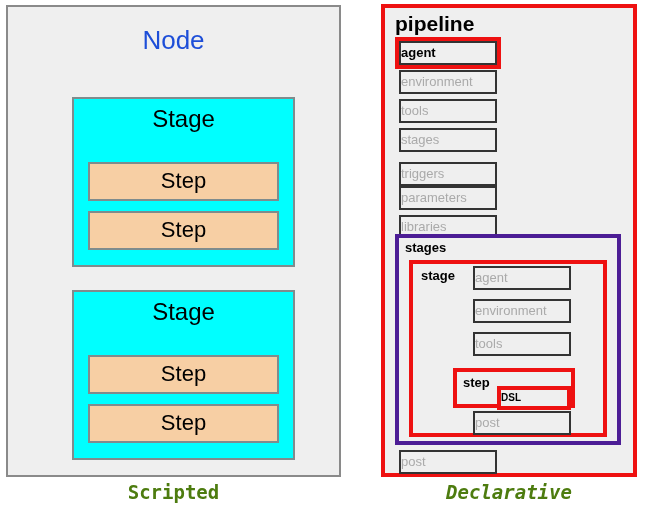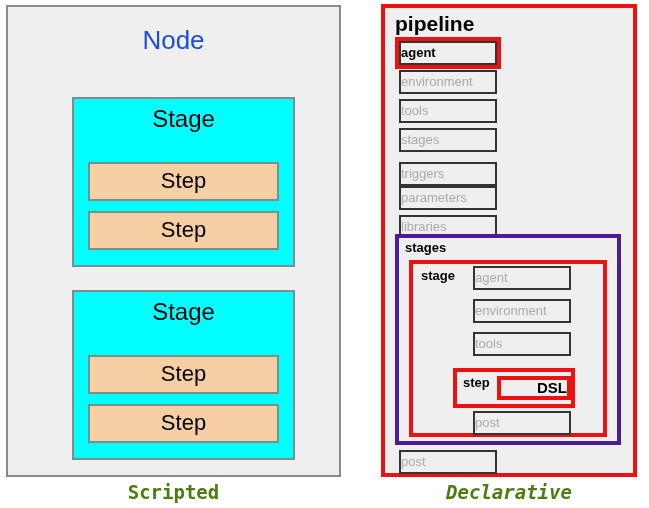--- a/index.html
+++ b/index.html
@@ -178,28 +178,28 @@
     position: absolute;
     left: 6px;
     top: 3px;
     font-size: 13px;
     font-weight: bold;
     color: #000;
   }
   #dsl-box {
     position: absolute;
     left: 40px;
-    top: 4px;
+    top: 14px;
     width: 74px;
     height: 24px;
     box-sizing: border-box;
     border: 4px solid #ee1111;
     background: #efefef;
-    text-align: right;
-    font-size: 15px;
+    text-align: left;
+    font-size: 10px;
     font-weight: bold;
     color: #000;
     line-height: 16px;
   }
 
   
   .caption {
     position: absolute;
     font-family: "DejaVu Sans Mono", "Liberation Mono", monospace;
     font-weight: bold;

